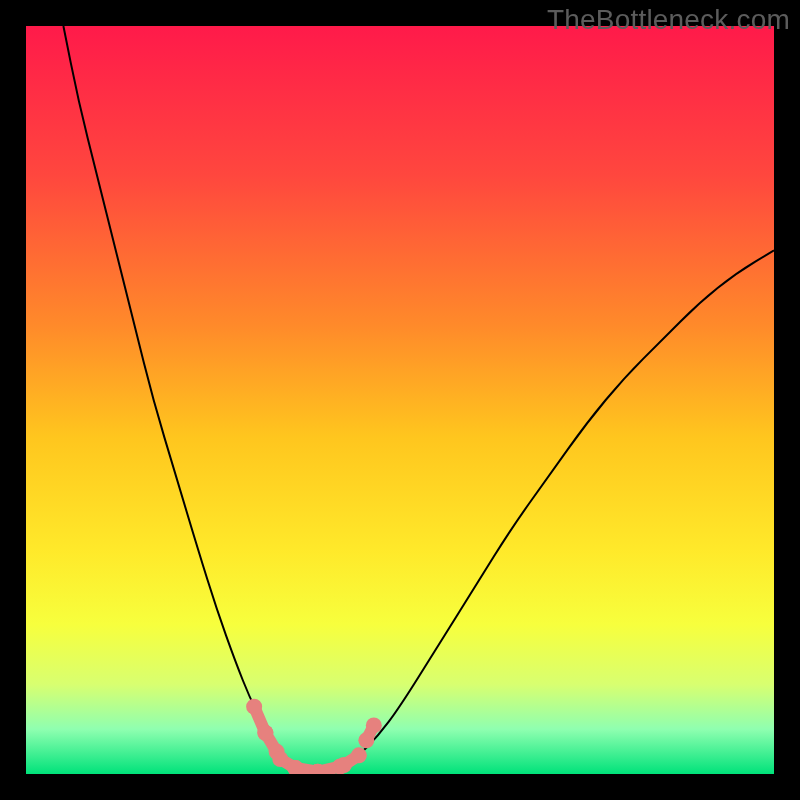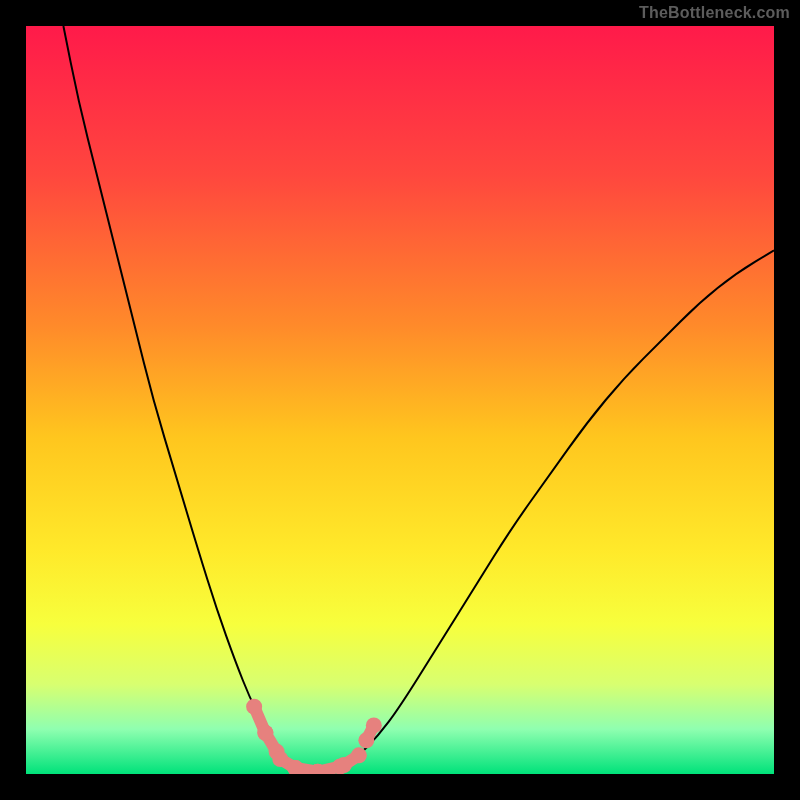--- a/index.html
+++ b/index.html
@@ -21,22 +21,22 @@
     left: 26px;
     top: 26px;
     width: 748px;
     height: 748px;
   }
   .attribution {
     position: absolute;
     top: 4px;
     right: 10px;
     font-family: Arial, Helvetica, sans-serif;
-    font-size: 16px;
-    font-weight: 700;
+    font-size: 28px;
+    font-weight: 400;
     color: #5c5c5c;
     letter-spacing: 0.2px;
   }
 </style>
 </head>
 <body>
 
 <div class="frame">
   <svg class="plot" viewBox="0 0 748 748" width="748" height="748" preserveAspectRatio="none">
     <defs>

